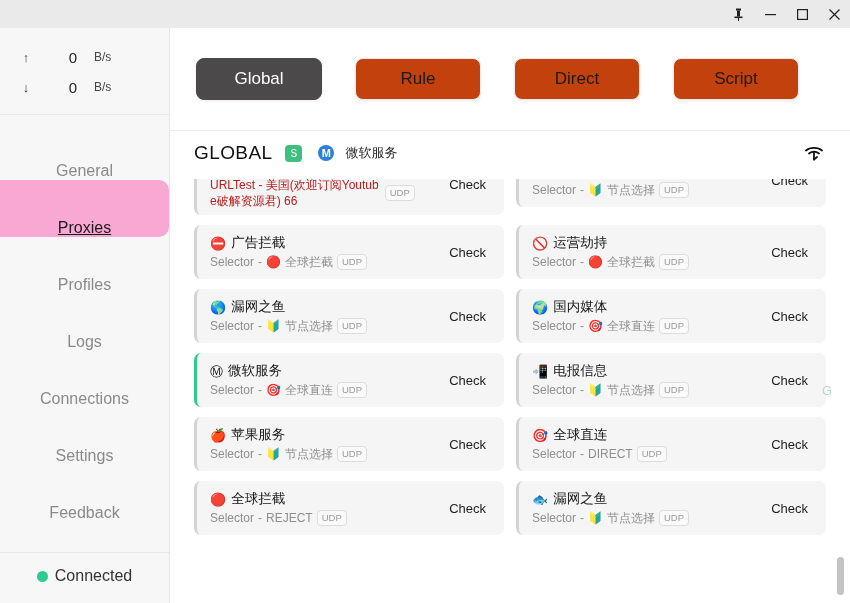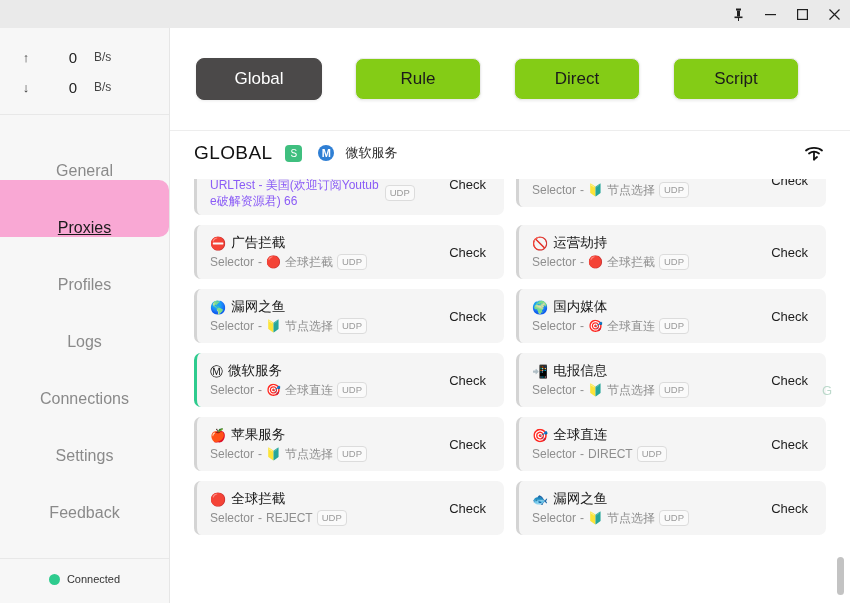--- a/index.html
+++ b/index.html
@@ -80,41 +80,41 @@
     border-top: 1px solid #e8e8e8;
     padding: 14px 0 18px 0;
     text-align: center;
   }
   .timer {
     font-size: 16px; color: #222; letter-spacing: .5px;
     margin-bottom: 10px;
   }
   .conn-row {
     display: flex; align-items: center; justify-content: center;
-    gap: 7px; font-size: 11px; color: #333;
+    gap: 7px; font-size: 16px; color: #333;
   }
   .dot { width: 11px; height: 11px; border-radius: 50%; display:inline-block; }
 
   
   .main { flex: 1 1 auto; display: flex; flex-direction: column; min-width:0; background:#fff; }
 
   .modebar {
     height: 103px; flex: 0 0 103px;
     display: flex; align-items: center;
     gap: 0;
     padding: 0 26px;
     border-bottom: 1px solid #ededed;
   }
   .mode-btn {
     flex: 1 1 0;
     max-width: 126px;
     height: 42px;
     margin-right: 33px;
     border-radius: 8px;
-    background: #84cc16;
+    background: #c2410c;
     border: 1px solid #ebebeb;
     box-shadow: 0 1px 3px rgba(0,0,0,.08);
     display: flex; align-items: center; justify-content: center;
     font-size: 17px;
     color: #1b1b1b;
     cursor: pointer;
   }
   .mode-btn:last-child { margin-right: 0; }
   .mode-btn.active {
     background: #4b4949;
@@ -197,21 +197,21 @@
     border-radius: 4px;
     font-size: 9.5px;
     color: #9a9a9a;
     padding: 1px 4px;
     line-height: 12px;
     background: #fafafa;
     white-space: nowrap;
   }
   .card-sub-wrap { display:flex; align-items:flex-start; gap:6px; }
   .sub-lines { min-width: 0; }
-  .sub-line { font-size: 12px; color:#8b5cf6; line-height: 16px; }
+  .sub-line { font-size: 12px; color:#b91c1c; line-height: 16px; }
   .check-btn {
     flex: 0 0 auto;
     font-size: 13px;
     color: #1d1d1d;
     padding: 4px 10px;
     cursor: pointer;
   }
 
   .watermark-g {
     position: absolute;

